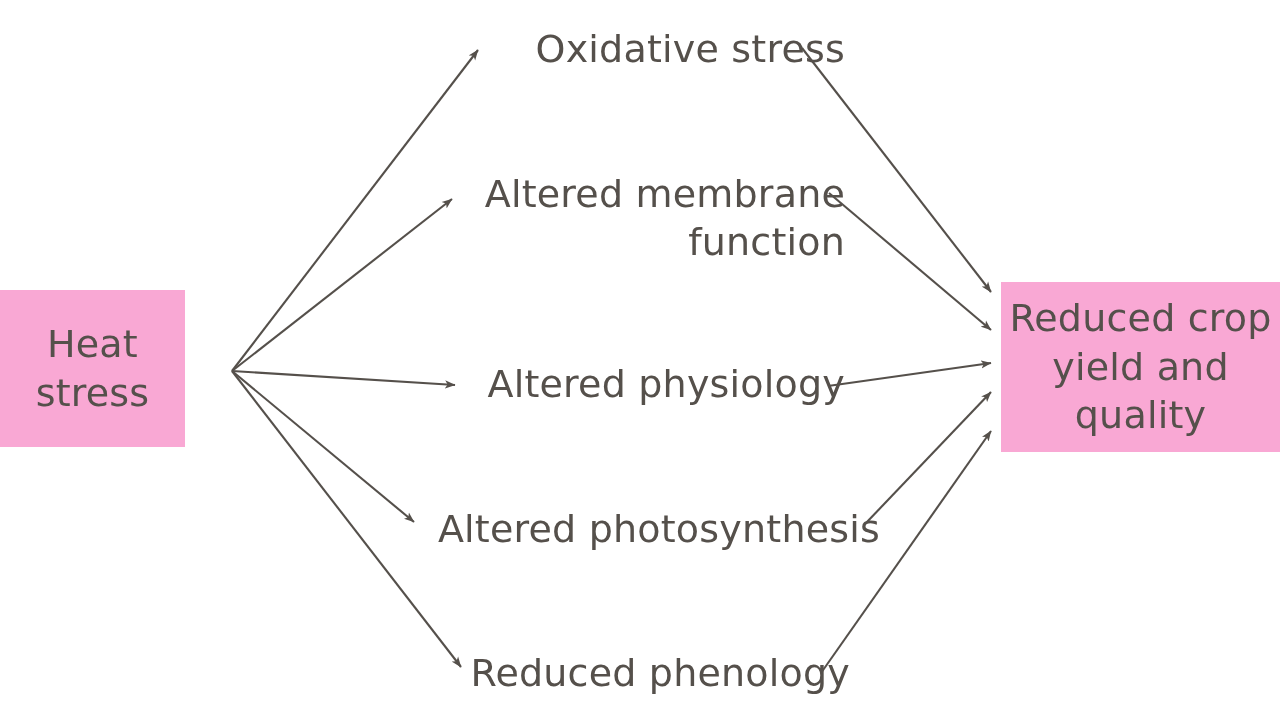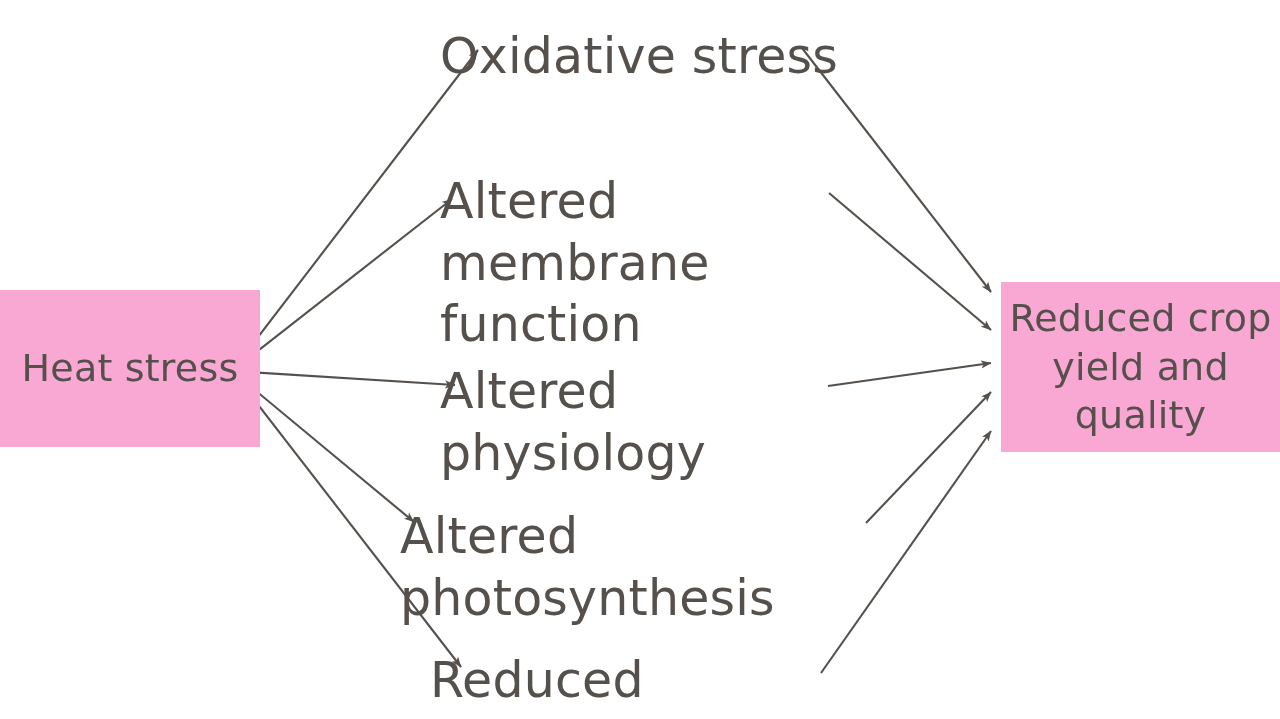--- a/index.html
+++ b/index.html
@@ -30,32 +30,32 @@
     justify-content: center;
     text-align: center;
     color: #55504b;
     font-size: 38px;
     line-height: 1.28;
     letter-spacing: 0.2px;
     font-weight: 400;
   }
   .node-box .inner { width: 100%; padding: 0 6px; box-sizing: border-box; }
   #node-heat-stress {
-    left: 0px; top: 290px; width: 260px; height: 157px;
+    left: 0px; top: 290px; width: 185px; height: 157px;
   }
   #node-reduced-yield {
     left: 1001px; top: 282px; width: 279px; height: 170px;
   }
   .mid-label {
     position: absolute;
     color: #55504b;
-    font-size: 49px;
+    font-size: 38px;
     line-height: 1.26;
     letter-spacing: 0.2px;
-    text-align: left;
+    text-align: right;
     white-space: pre-line;
     font-weight: 400;
   }
   #label-oxidative-stress {
     left: 440px; top: 26px; width: 405px;
   }
   #label-altered-membrane-function {
     left: 440px; top: 171px; width: 405px;
   }
   #label-altered-physiology {

